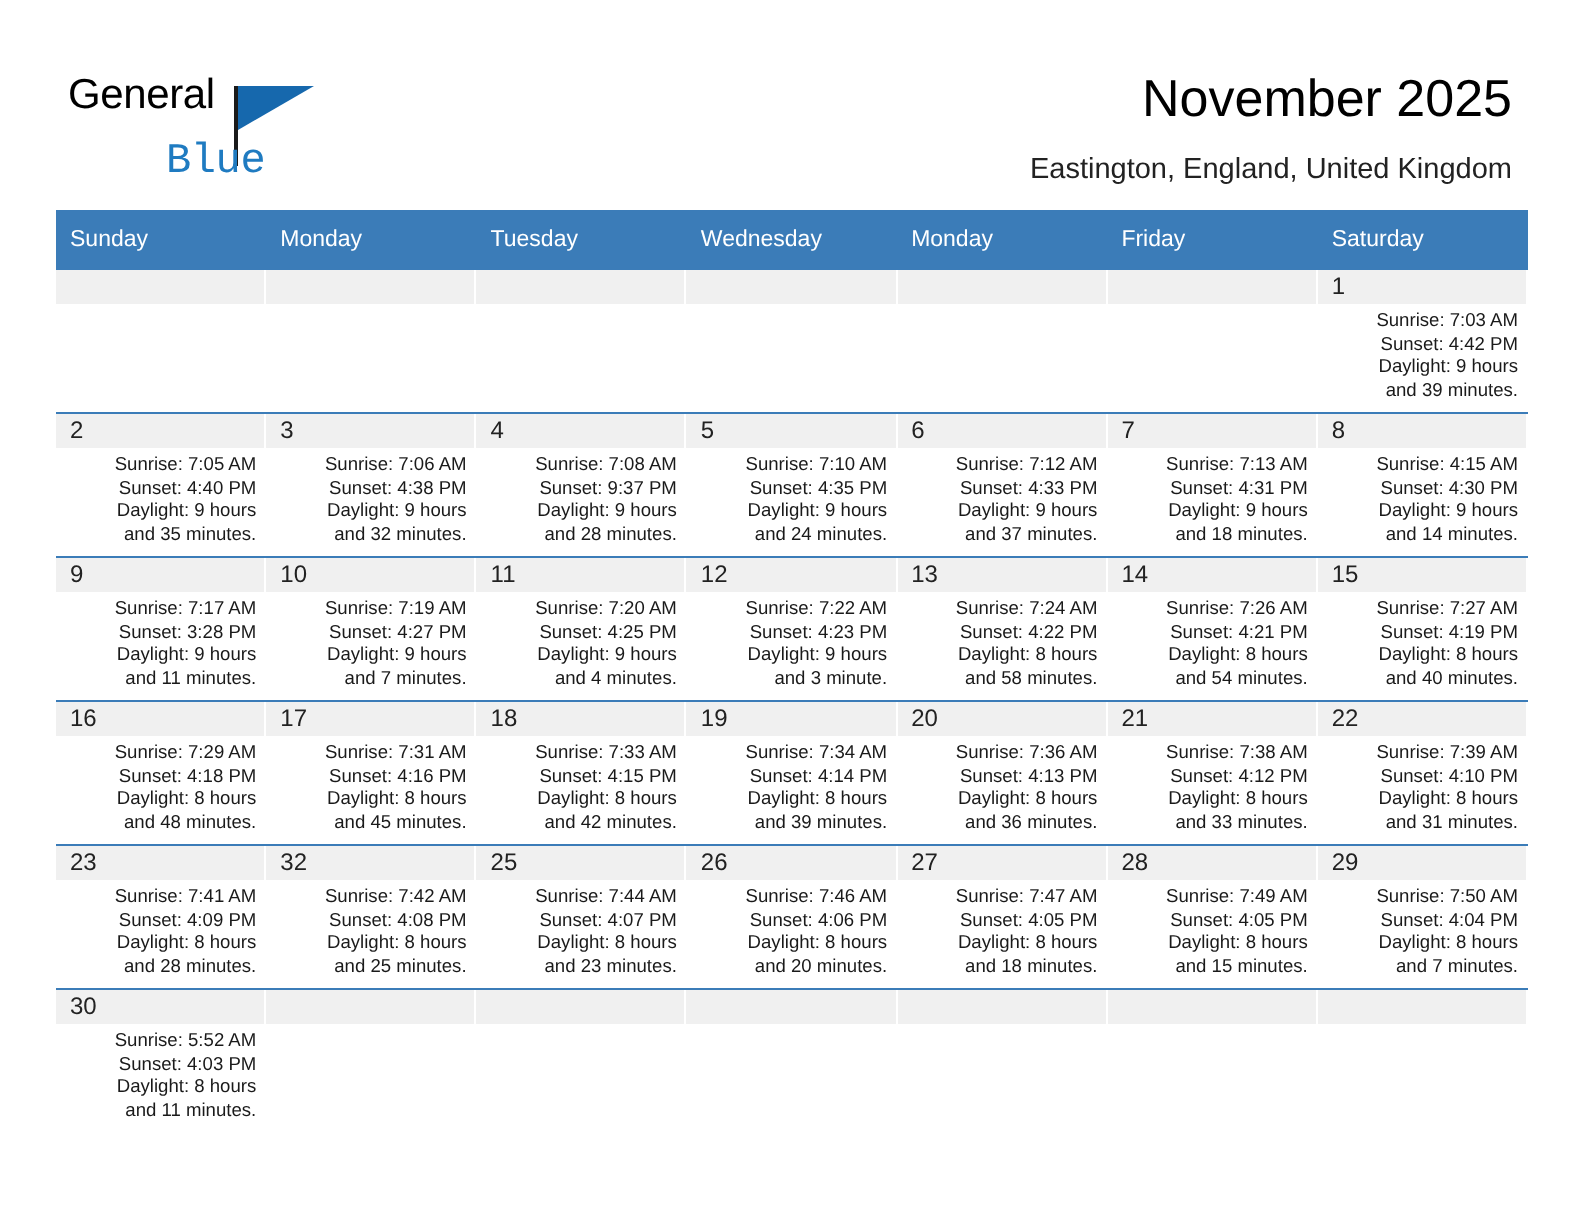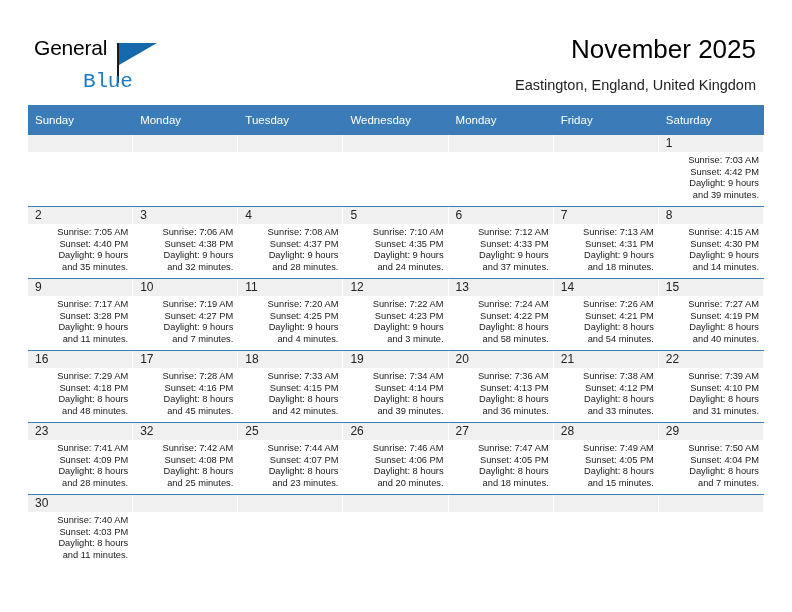--- a/index.html
+++ b/index.html
@@ -229,21 +229,21 @@
               <div>Sunrise: 7:06 AM</div>
               <div>Sunset: 4:38 PM</div>
               <div>Daylight: 9 hours</div>
               <div>and 32 minutes.</div>
             </div>
           </td>
           <td>
             <div class="daynum-band">4</div>
             <div class="cell-body">
               <div>Sunrise: 7:08 AM</div>
-              <div>Sunset: 4:37 PM</div>
+              <div>Sunset: 9:37 PM</div>
               <div>Daylight: 9 hours</div>
               <div>and 28 minutes.</div>
             </div>
           </td>
           <td>
             <div class="daynum-band">5</div>
             <div class="cell-body">
               <div>Sunrise: 7:10 AM</div>
               <div>Sunset: 4:35 PM</div>
               <div>Daylight: 9 hours</div>
@@ -349,21 +349,21 @@
             <div class="cell-body">
               <div>Sunrise: 7:29 AM</div>
               <div>Sunset: 4:18 PM</div>
               <div>Daylight: 8 hours</div>
               <div>and 48 minutes.</div>
             </div>
           </td>
           <td>
             <div class="daynum-band">17</div>
             <div class="cell-body">
-              <div>Sunrise: 7:28 AM</div>
+              <div>Sunrise: 7:31 AM</div>
               <div>Sunset: 4:16 PM</div>
               <div>Daylight: 8 hours</div>
               <div>and 45 minutes.</div>
             </div>
           </td>
           <td>
             <div class="daynum-band">18</div>
             <div class="cell-body">
               <div>Sunrise: 7:33 AM</div>
               <div>Sunset: 4:15 PM</div>
@@ -470,21 +470,21 @@
               <div>Sunset: 4:04 PM</div>
               <div>Daylight: 8 hours</div>
               <div>and 7 minutes.</div>
             </div>
           </td>
         </tr>
         <tr class="week">
           <td>
             <div class="daynum-band">30</div>
             <div class="cell-body">
-              <div>Sunrise: 7:40 AM</div>
+              <div>Sunrise: 5:52 AM</div>
               <div>Sunset: 4:03 PM</div>
               <div>Daylight: 8 hours</div>
               <div>and 11 minutes.</div>
             </div>
           </td>
           <td class="blank cell-empty">
             <div class="daynum-band empty"></div>
             <div class="cell-body"></div>
           </td>
           <td class="blank cell-empty">

